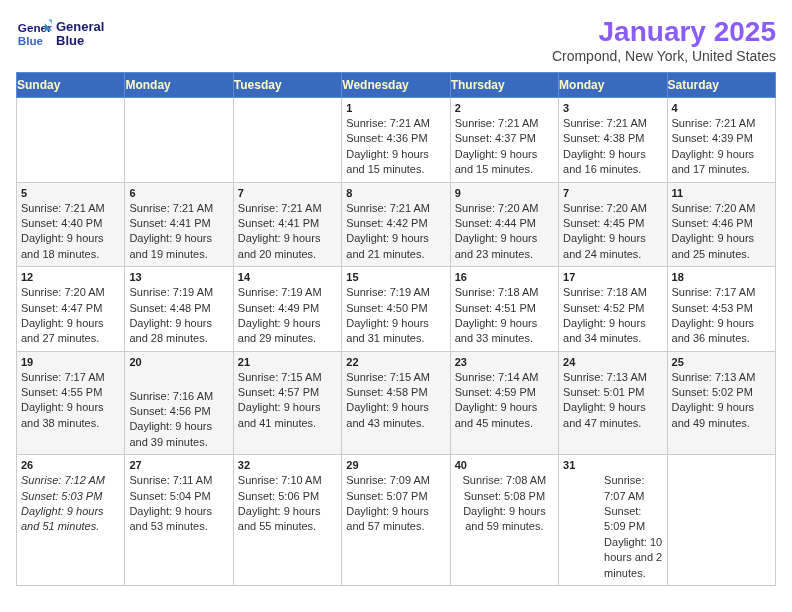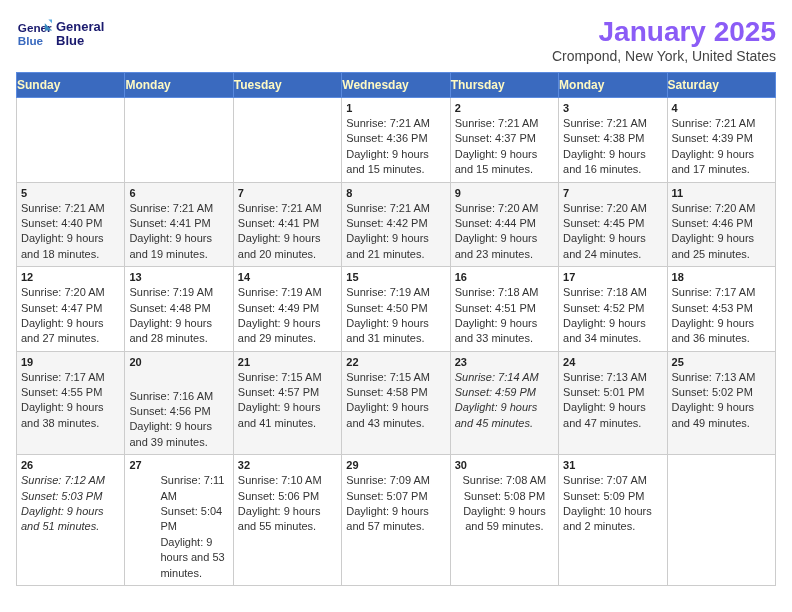--- a/index.html
+++ b/index.html
@@ -258,21 +258,21 @@
 Daylight: 9 hours and 41 minutes.</div>
         </td>
         <td>
           <div class="day-number">22</div>
           <div class="day-detail" style="white-space: pre-line;">Sunrise: 7:15 AM
 Sunset: 4:58 PM
 Daylight: 9 hours and 43 minutes.</div>
         </td>
         <td>
           <div class="day-number">23</div>
-          <div class="day-detail" style="white-space: pre-line; font-style: italic;">Sunrise: 7:14 AM
+          <div class="day-detail" style="white-space: pre-line;">Sunrise: 7:14 AM
 Sunset: 4:59 PM
 Daylight: 9 hours and 45 minutes.</div>
         </td>
         <td>
           <div class="day-number">24</div>
           <div class="day-detail" style="white-space: pre-line;">Sunrise: 7:13 AM
 Sunset: 5:01 PM
 Daylight: 9 hours and 47 minutes.</div>
         </td>
         <td>
@@ -284,44 +284,44 @@
       </tr>
       <tr>
         <td>
           <div class="day-number">26</div>
           <div class="day-detail" style="white-space: pre-line; font-style: italic;">Sunrise: 7:12 AM
 Sunset: 5:03 PM
 Daylight: 9 hours and 51 minutes.</div>
         </td>
         <td>
           <div class="day-number">27</div>
-          <div class="day-detail" style="white-space: pre-line; margin-left: 31px;">Sunrise: 7:11 AM
+          <div class="day-detail" style="white-space: pre-line;">Sunrise: 7:11 AM
 Sunset: 5:04 PM
 Daylight: 9 hours and 53 minutes.</div>
         </td>
         <td>
           <div class="day-number">32</div>
           <div class="day-detail" style="white-space: pre-line;">Sunrise: 7:10 AM
 Sunset: 5:06 PM
 Daylight: 9 hours and 55 minutes.</div>
         </td>
         <td>
           <div class="day-number">29</div>
           <div class="day-detail" style="white-space: pre-line;">Sunrise: 7:09 AM
 Sunset: 5:07 PM
 Daylight: 9 hours and 57 minutes.</div>
         </td>
         <td>
-          <div class="day-number">30</div>
+          <div class="day-number">40</div>
           <div class="day-detail" style="white-space: pre-line; text-align: center;">Sunrise: 7:08 AM
 Sunset: 5:08 PM
 Daylight: 9 hours and 59 minutes.</div>
         </td>
         <td>
           <div class="day-number">31</div>
-          <div class="day-detail" style="white-space: pre-line;">Sunrise: 7:07 AM
+          <div class="day-detail" style="white-space: pre-line; margin-left: 41px;">Sunrise: 7:07 AM
 Sunset: 5:09 PM
 Daylight: 10 hours and 2 minutes.</div>
         </td>
         <td class="empty-cell"></td>
       </tr>
     </tbody>
 </table>
 
 </body></html>

